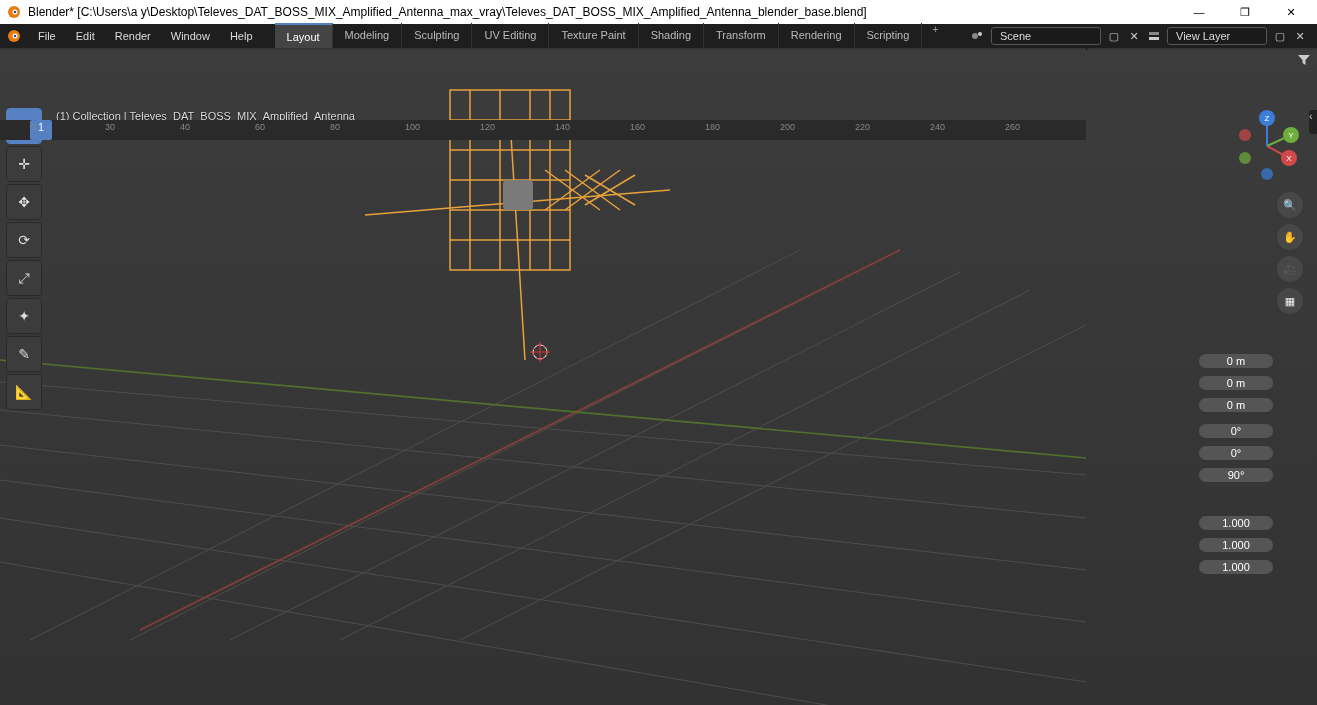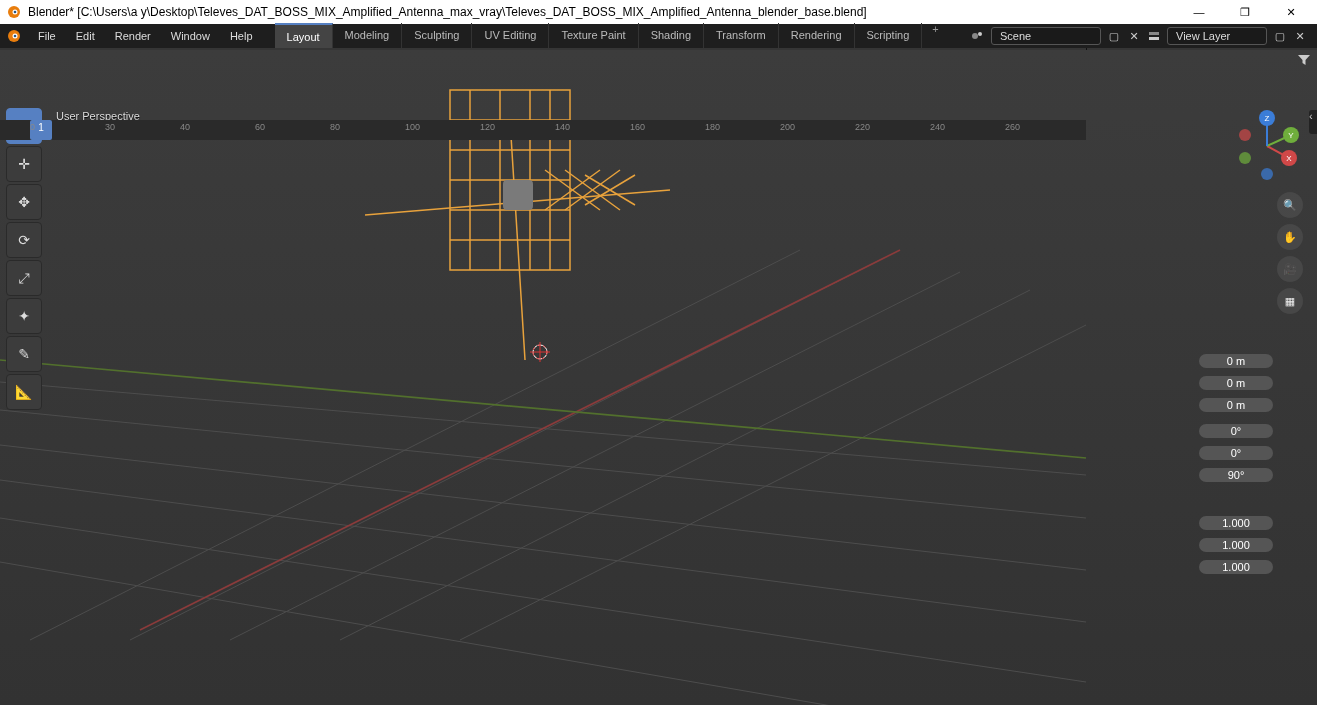--- a/index.html
+++ b/index.html
@@ -333,21 +333,20 @@
         <div class="toolbtn">✛</div>
         <div class="toolbtn">✥</div>
         <div class="toolbtn">⟳</div>
         <div class="toolbtn">⤢</div>
         <div class="toolbtn">✦</div>
         <div class="toolbtn">✎</div>
         <div class="toolbtn">📐</div>
       </div>
 
       <div id="hud">
-        <div>User Perspective</div>
         <div>(1) Collection | Televes_DAT_BOSS_MIX_Amplified_Antenna</div>
       </div>
 
       <svg id="gizmo" viewBox="0 0 72 72">
         <line x1="36" y1="36" x2="58" y2="48" stroke="#d04848" stroke-width="2"></line>
         <line x1="36" y1="36" x2="60" y2="25" stroke="#6fae3c" stroke-width="2"></line>
         <line x1="36" y1="36" x2="36" y2="8" stroke="#3b7dd8" stroke-width="2"></line>
         <circle cx="58" cy="48" r="8" fill="#d04848"></circle>
           <text x="58" y="51" text-anchor="middle" font-size="8" fill="#fff">X</text>
         <circle cx="60" cy="25" r="8" fill="#6fae3c"></circle>

